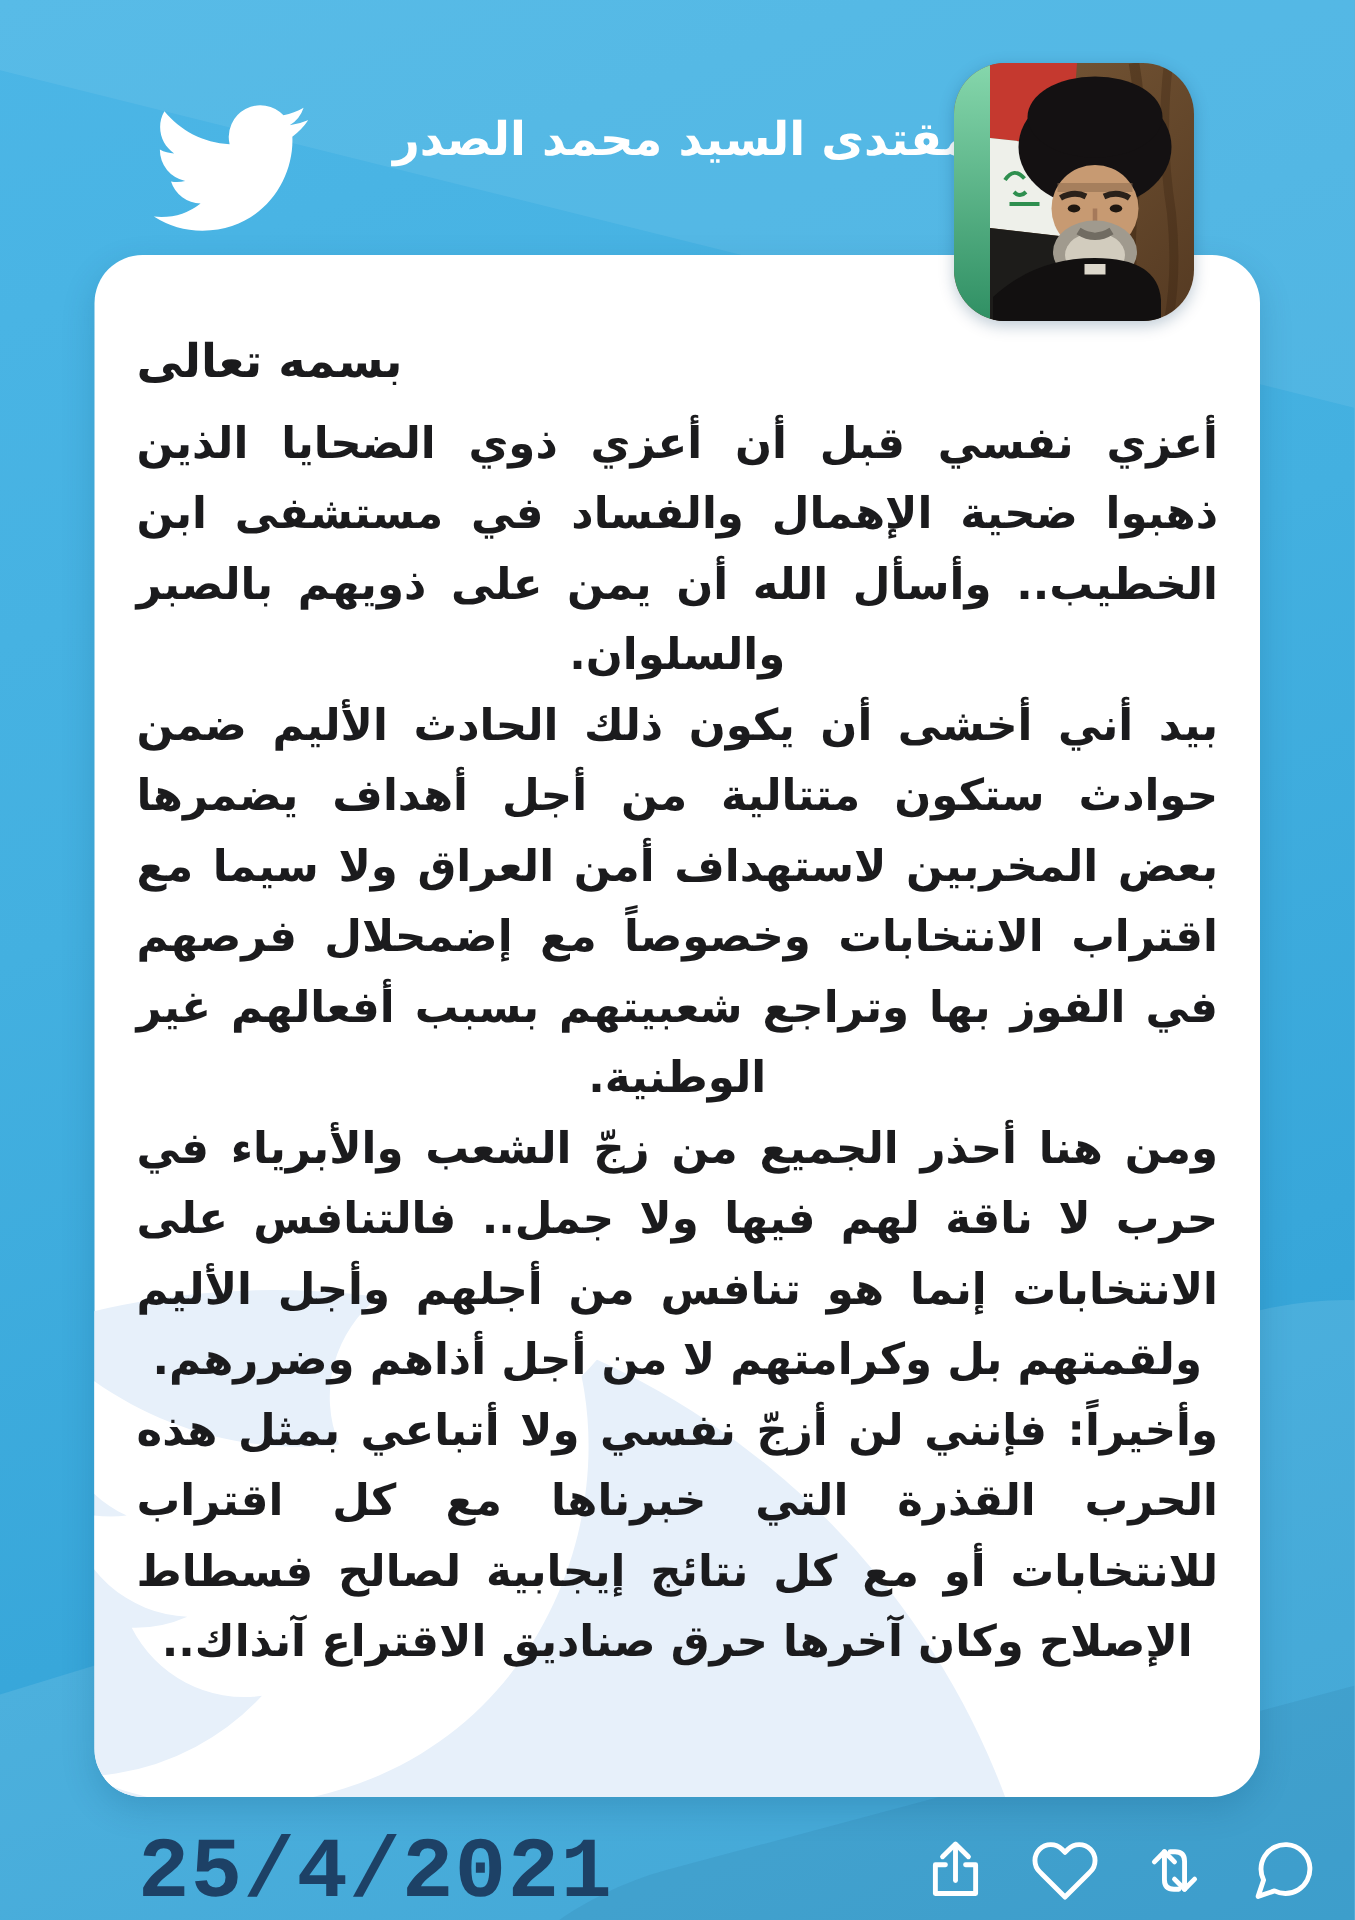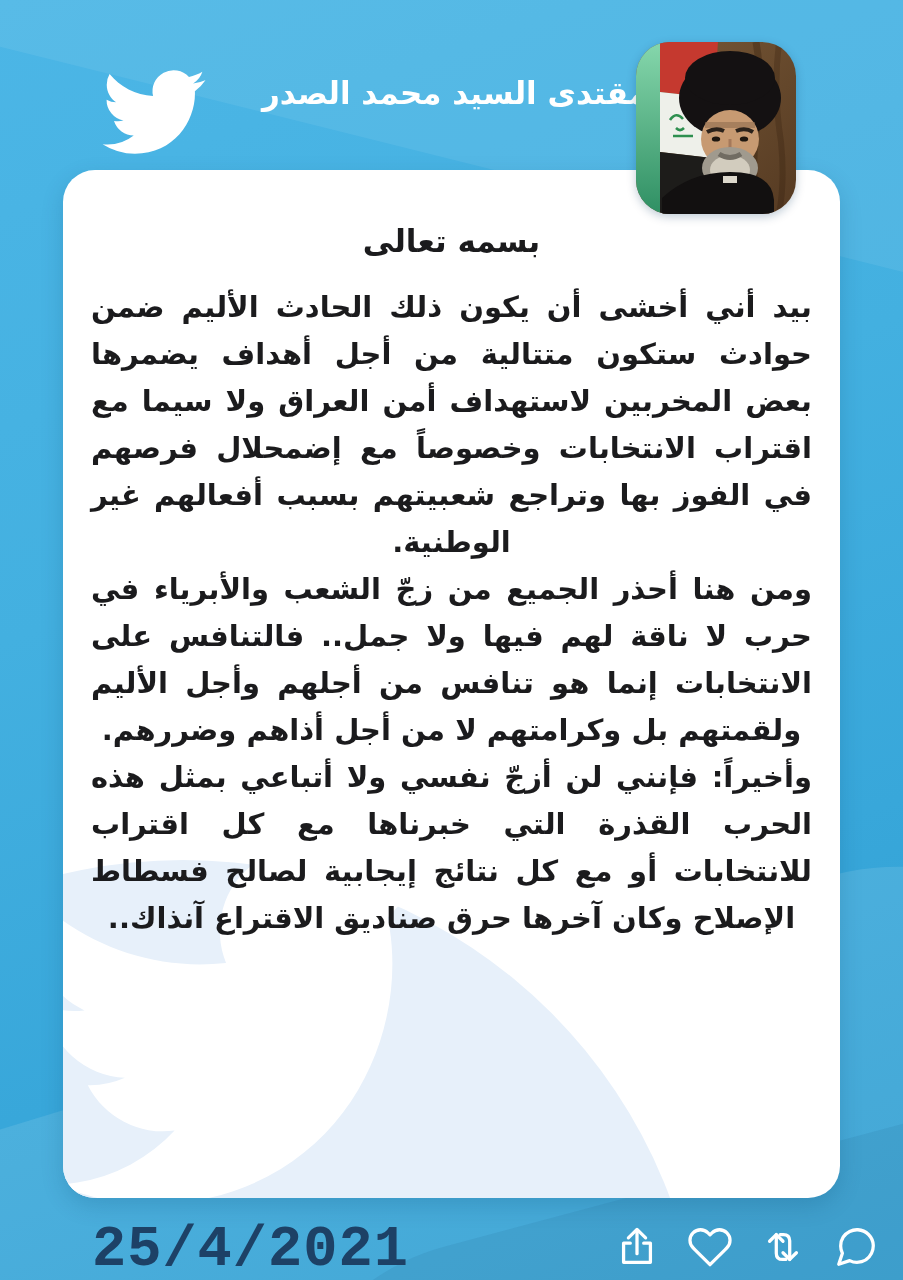--- a/index.html
+++ b/index.html
@@ -24,21 +24,21 @@
           overflow:hidden;z-index:4;box-shadow:0 3px 10px rgba(0,50,90,0.25);cursor:pointer;}
 
   
   #card{position:absolute;left:63px;top:170px;width:777px;height:1028px;background:#ffffff;
         border-radius:32px;overflow:hidden;z-index:2;box-shadow:0 8px 22px rgba(0,60,100,0.18);}
   #tint-circle{position:absolute;left:-400px;top:690px;width:1040px;height:1040px;border-radius:50%;
                background:#e7f0fa;}
   #watermark-bird{position:absolute;left:-28px;top:655px;transform:rotate(-9deg);opacity:1;}
 
   #tweet-text{position:absolute;left:28px;right:28px;top:46px;direction:rtl;color:#1b1b1d;}
-  #basmala{font-size:31px;font-weight:bold;text-align:center;line-height:50px;margin-bottom:18px;}
+  #basmala{font-size:31px;font-weight:bold;text-align:left;line-height:50px;margin-bottom:6px;}
   .para{font-size:29px;font-weight:bold;line-height:47px;margin:0;
         text-align:justify;text-align-last:center;}
 
   
   #tweet-date{position:absolute;left:92px;top:1218px;font-size:57px;font-weight:bold;
               color:#1d4166;font-family:Liberation Mono, monospace;letter-spacing:1px;z-index:3;}
   #actions{position:absolute;right:24px;top:1224px;display:flex;gap:27px;direction:ltr;z-index:3;}
   .action{width:46px;height:46px;cursor:pointer;}
   .action svg{width:46px;height:46px;stroke:#ffffff;fill:none;stroke-width:1.7;
               stroke-linejoin:round;stroke-linecap:round;}
@@ -102,20 +102,21 @@
   <div id="card">
     <div id="tint-circle"></div>
     <span id="watermark-bird">
       <svg width="410" height="400" viewBox="0 0.8 24 22.4" fill="#ffffff">
         <path d="M23.953 4.57a10 10 0 01-2.825.775 4.958 4.958 0 002.163-2.723c-.951.555-2.005.959-3.127 1.184a4.92 4.92 0 00-8.384 4.482C7.69 8.095 4.067 6.13 1.64 3.162a4.822 4.822 0 00-.666 2.475c0 1.71.87 3.213 2.188 4.096a4.904 4.904 0 01-2.228-.616v.06a4.923 4.923 0 003.946 4.827 4.996 4.996 0 01-2.212.085 4.936 4.936 0 004.604 3.417 9.867 9.867 0 01-6.102 2.105c-.39 0-.779-.023-1.17-.067a13.995 13.995 0 007.557 2.209c9.053 0 13.998-7.496 13.998-13.985 0-.21 0-.42-.015-.63A9.935 9.935 0 0024 4.59z"></path>
       </svg>
     </span>
 
     <div id="tweet-text">
       <div id="basmala">بسمه تعالى</div>
+      <p class="para">أعزي نفسي قبل أن أعزي ذوي الضحايا الذين ذهبوا ضحية الإهمال والفساد في مستشفى ابن الخطيب.. وأسأل الله أن يمن على ذويهم بالصبر والسلوان.</p>
       <p class="para">بيد أني أخشى أن يكون ذلك الحادث الأليم ضمن حوادث ستكون متتالية من أجل أهداف يضمرها بعض المخربين لاستهداف أمن العراق ولا سيما مع اقتراب الانتخابات وخصوصاً مع إضمحلال فرصهم في الفوز بها وتراجع شعبيتهم بسبب أفعالهم غير الوطنية.</p>
       <p class="para">ومن هنا أحذر الجميع من زجّ الشعب والأبرياء في حرب لا ناقة لهم فيها ولا جمل.. فالتنافس على الانتخابات إنما هو تنافس من أجلهم وأجل الأليم ولقمتهم بل وكرامتهم لا من أجل أذاهم وضررهم.</p>
       <p class="para">وأخيراً: فإنني لن أزجّ نفسي ولا أتباعي بمثل هذه الحرب القذرة التي خبرناها مع كل اقتراب للانتخابات أو مع كل نتائج إيجابية لصالح فسطاط الإصلاح وكان آخرها حرق صناديق الاقتراع آنذاك..</p>
 
     </div>
   </div>
 
   <div id="tweet-date">25/4/2021</div>
 
   <div id="actions">

